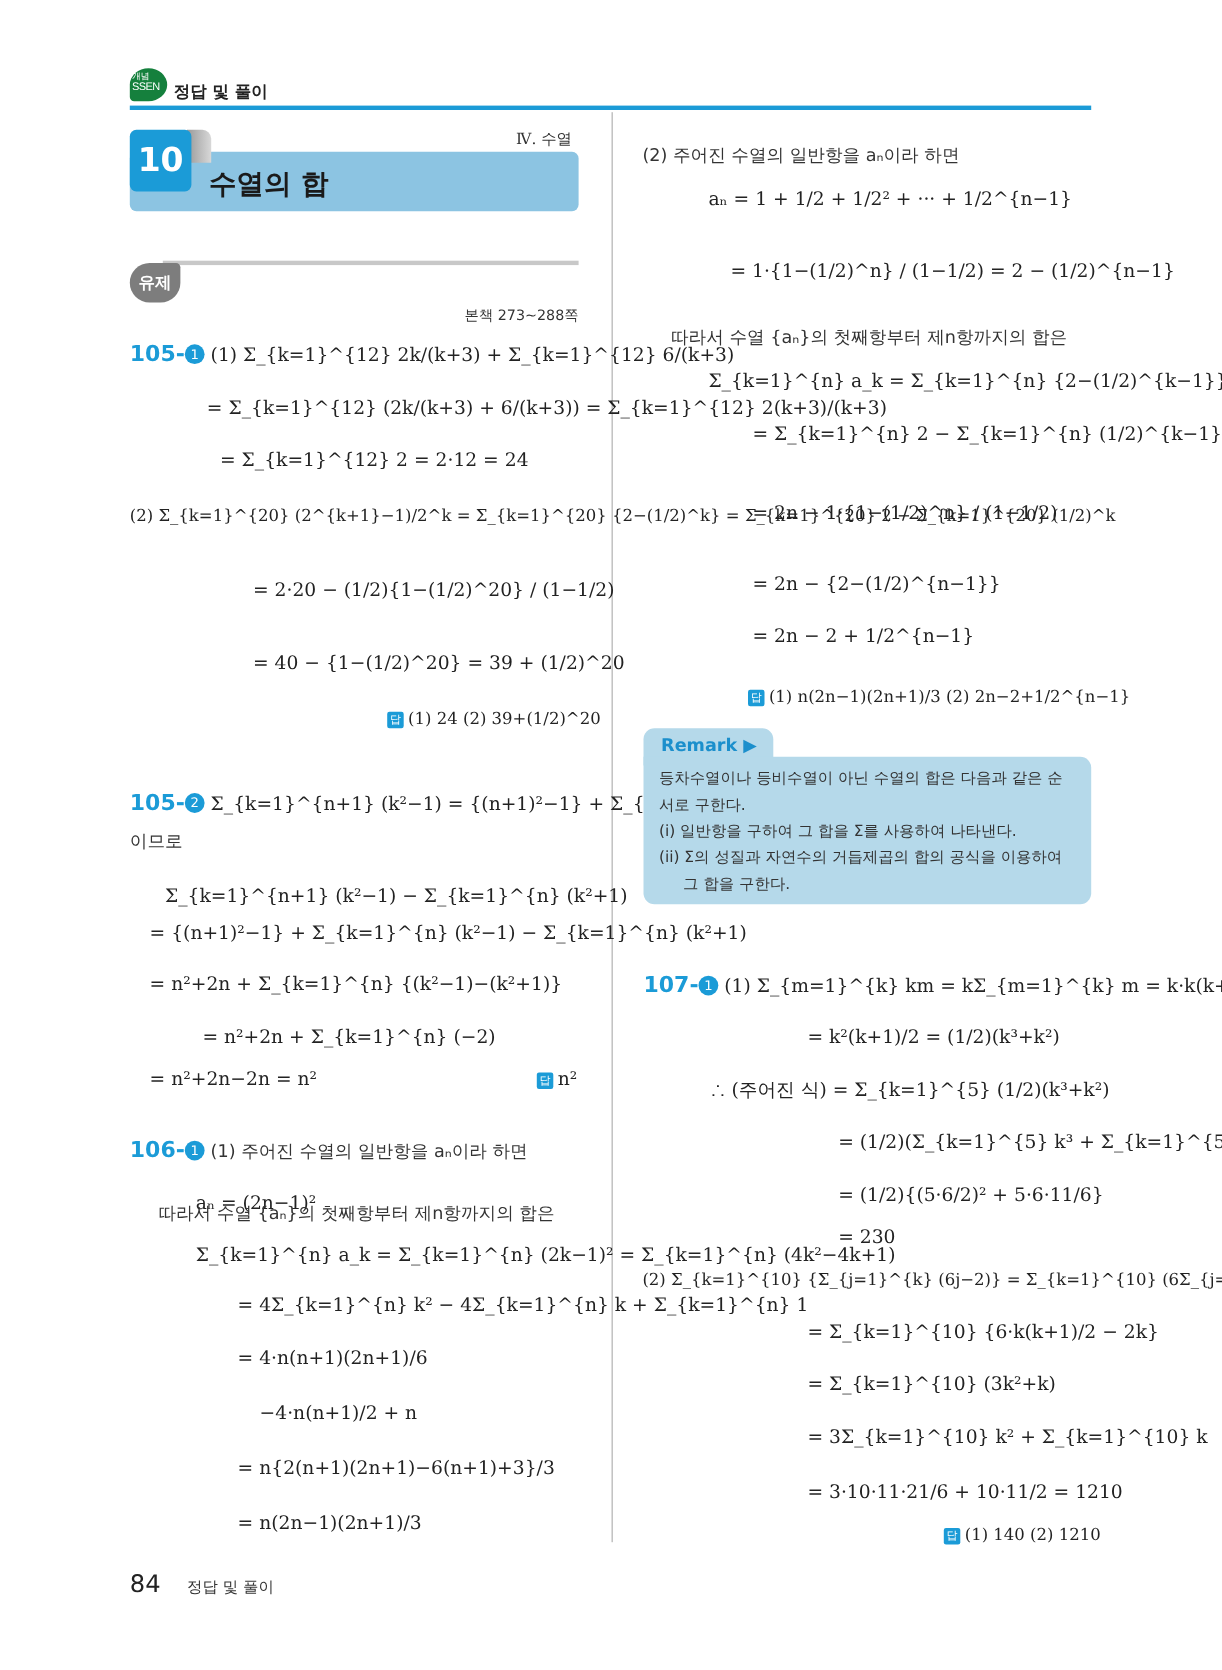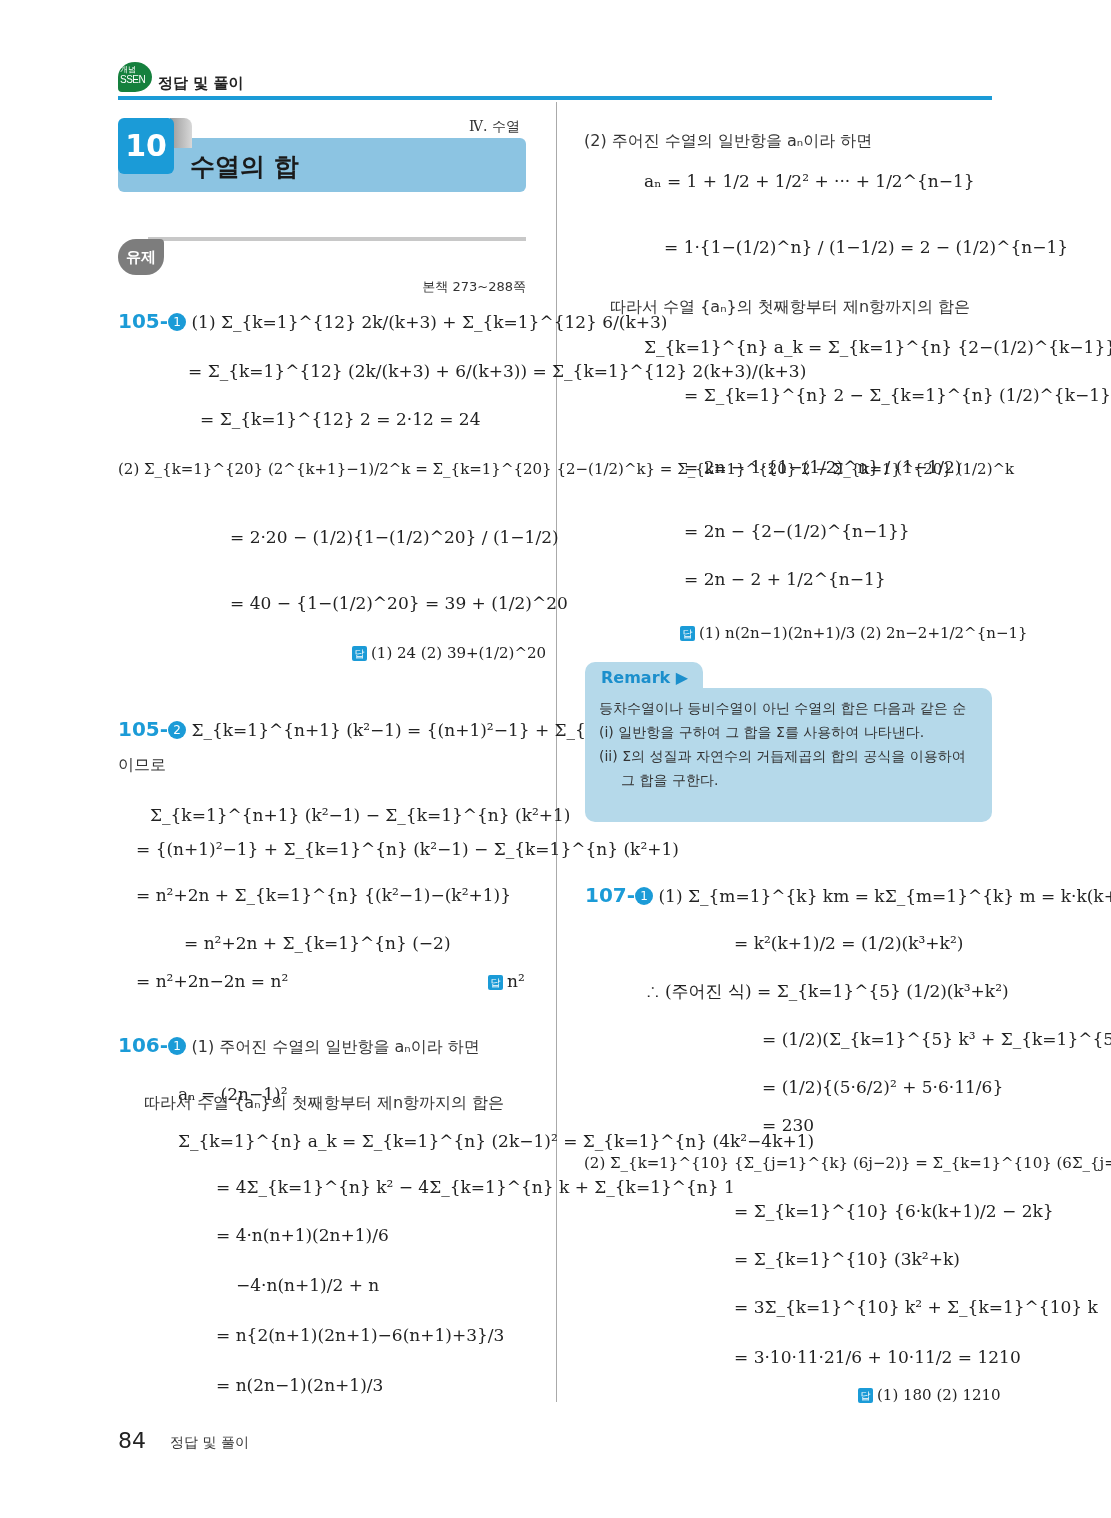--- a/index.html
+++ b/index.html
@@ -128,20 +128,21 @@
 </div>
 
 <div class="remark">
   <div class="tab"></div>
   <div class="label">
     <span>Remark</span>
     <span>▶</span>
   </div>
   <div class="body">
     <div>등차수열이나 등비수열이 아닌 수열의 합은 다음과 같은 순</div>
+    <div>서로 구한다.</div>
     <div>(i) 일반항을 구하여 그 합을 Σ를 사용하여 나타낸다.</div>
     <div>(ii) Σ의 성질과 자연수의 거듭제곱의 합의 공식을 이용하여</div>
     <div class="indent">그 합을 구한다.</div>
   </div>
 </div>
 
 <div class="m" style="left:585px;top:884px;">
   <span class="pnum">107-</span><span class="circ">1</span>
   <span>(1) Σ_{m=1}^{k} km = kΣ_{m=1}^{k} m = k·k(k+1)/2</span>
 </div>
@@ -149,17 +150,17 @@
 <div class="m" style="left:646px;top:980px;">∴ (주어진 식) = Σ_{k=1}^{5} (1/2)(k³+k²)</div>
 <div class="m" style="left:762px;top:1028px;">= (1/2)(Σ_{k=1}^{5} k³ + Σ_{k=1}^{5} k²)</div>
 <div class="m" style="left:762px;top:1076px;">= (1/2){(5·6/2)² + 5·6·11/6}</div>
 <div class="m" style="left:762px;top:1114px;">= 230</div>
 <div class="m" style="left:584px;top:1152px;font-size:15px;">(2) Σ_{k=1}^{10} {Σ_{j=1}^{k} (6j−2)} = Σ_{k=1}^{10} (6Σ_{j=1}^{k} j − Σ_{j=1}^{k} 2)</div>
 <div class="m" style="left:734px;top:1200px;">= Σ_{k=1}^{10} {6·k(k+1)/2 − 2k}</div>
 <div class="m" style="left:734px;top:1248px;">= Σ_{k=1}^{10} (3k²+k)</div>
 <div class="m" style="left:734px;top:1296px;">= 3Σ_{k=1}^{10} k² + Σ_{k=1}^{10} k</div>
 <div class="m" style="left:734px;top:1346px;">= 3·10·11·21/6 + 10·11/2 = 1210</div>
 <div class="m" style="left:858px;top:1384px;font-size:15px;">
-  <span class="ans">답</span><span>(1) 180  (2) 1210</span>
+  <span class="ans">답</span><span>(1) 140  (2) 1210</span>
 </div>
 
 <div class="footer-num">84</div>
 <div class="footer-label">정답 및 풀이</div>
 
 </body></html>

